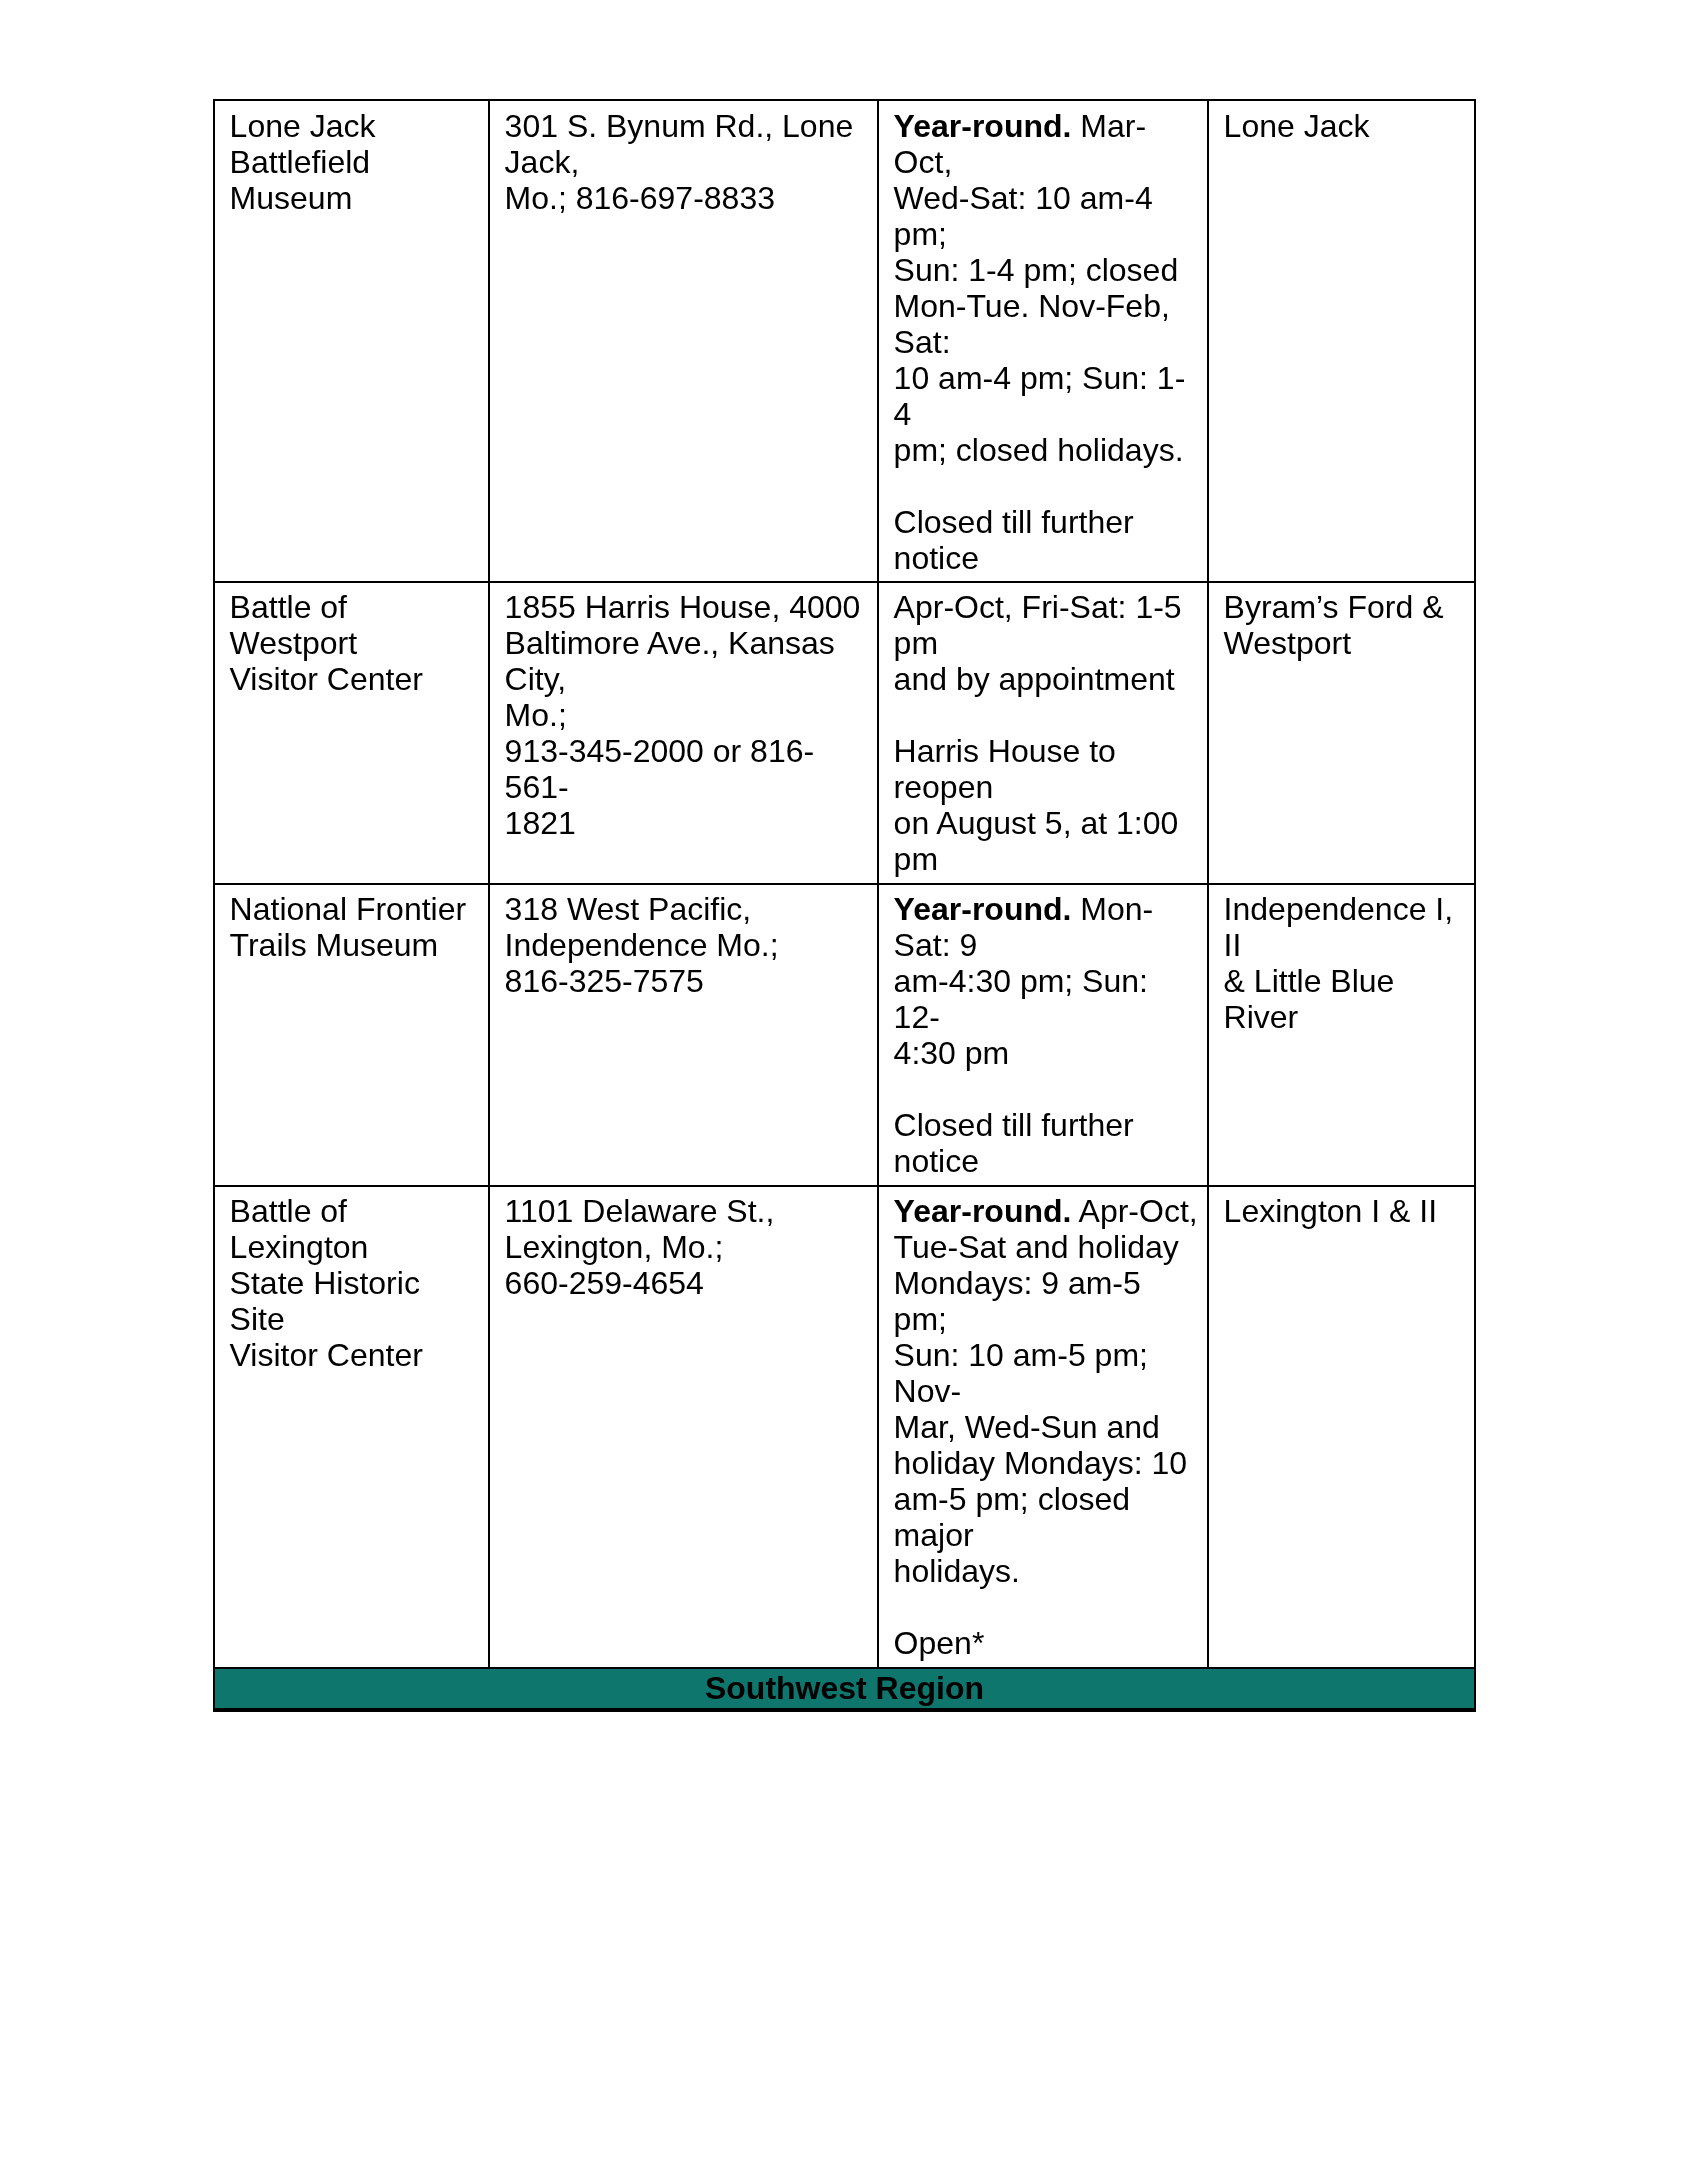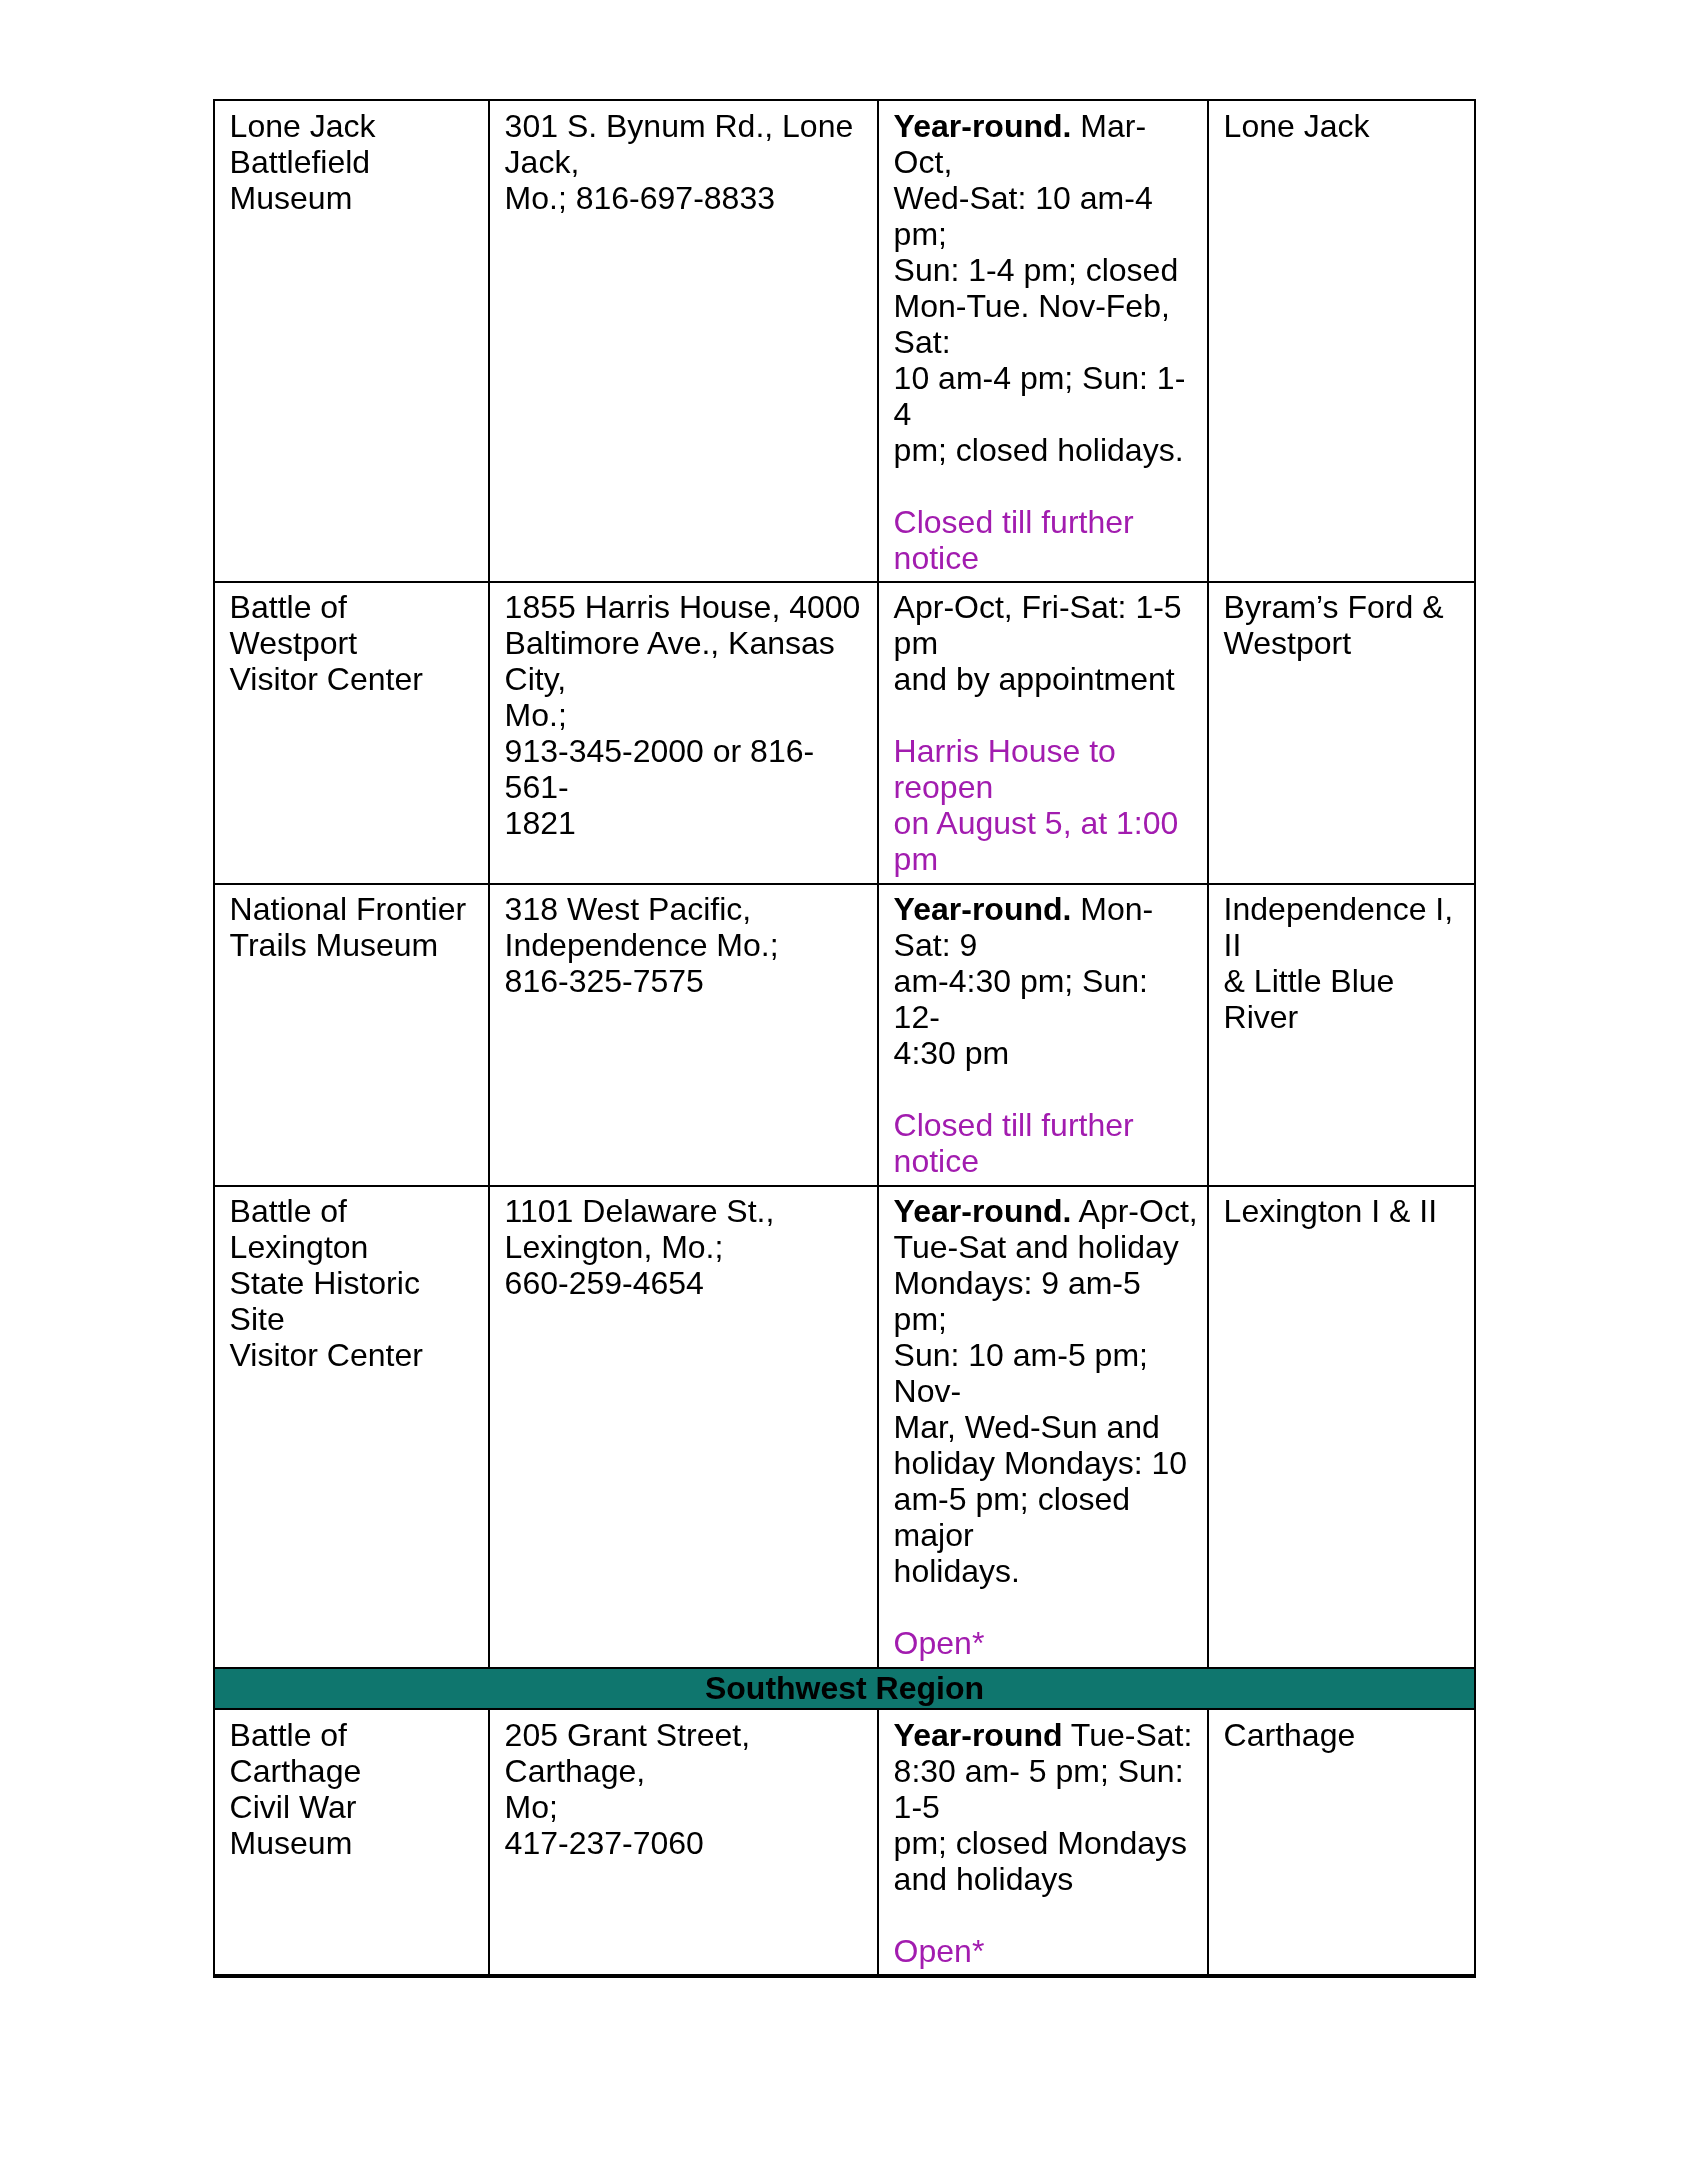--- a/index.html
+++ b/index.html
@@ -29,21 +29,21 @@
     font-size: 32px;
     line-height: 36px;
     color: #000000;
   }
   td.prewrap { white-space: pre-line; }
   .hb { font-weight: bold; white-space: pre-line; }
   .ht { white-space: pre-line; }
   .note {
     white-space: pre-line;
     margin-top: 36px;
-    color: #a21caf;
+    color: #000000;
   }
   tr.r0 { height: 371px; }
   tr.r1 { height: 190px; padding-left: 10px; }
   tr.r2 { height: 261px; }
   tr.r3 { height: 370px; }
   tr.r4 { height: 333px; }
   tr.rh { height: 37px; }
   tr.r5 { height: 225px; }
   tr.r6 { height: 184px; }
   td.section {
@@ -121,28 +121,16 @@
 Sun: 10 am-5 pm; Nov-
 Mar, Wed-Sun and
 holiday Mondays: 10
 am-5 pm; closed major
 holidays.</span><div class="note">Open*</div></td>
     <td class="prewrap">Lexington I &amp; II</td>
   </tr>
   <tr class="rh">
     <td class="section" colspan="4">Southwest Region</td>
   </tr>
-  <tr class="r5">
-    <td class="prewrap">Battle of Carthage
-Civil War Museum</td>
-    <td class="prewrap">205 Grant Street, Carthage,
-Mo;
-417-237-7060</td>
-    <td><span class="hb">Year-round</span><span class="ht"> Tue-Sat:
-8:30 am- 5 pm; Sun: 1-5
-pm; closed Mondays
-and holidays</span><div class="note">Open*</div></td>
-    <td class="prewrap">Carthage</td>
-  </tr>
 </tbody>
 </table>
 </div>
 
 
 </body></html>

